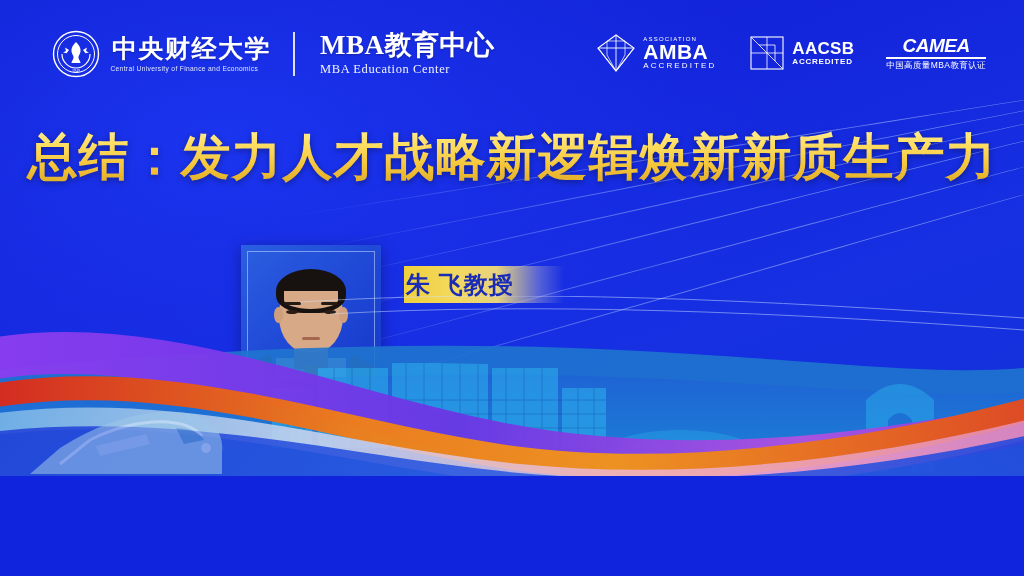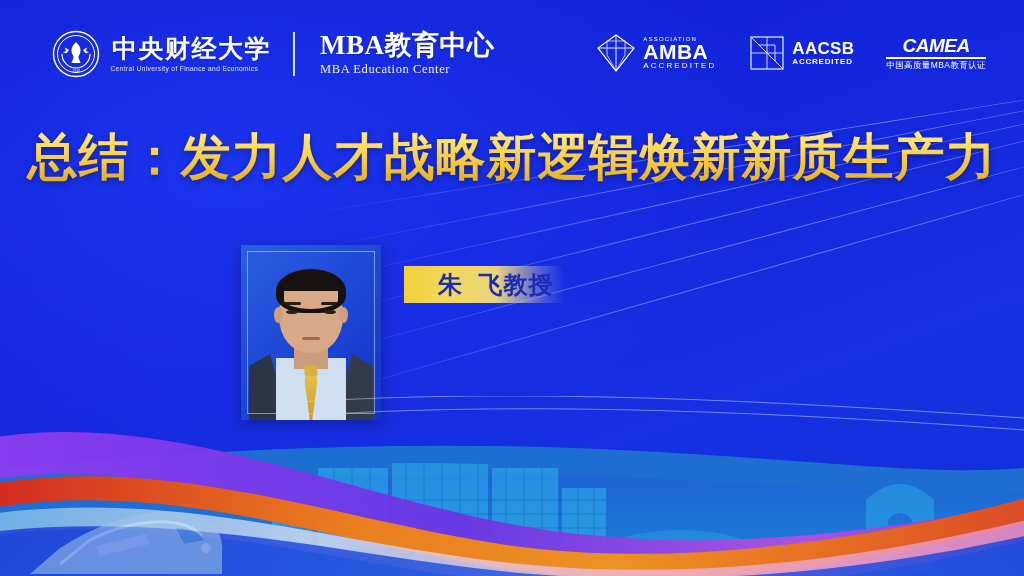--- a/index.html
+++ b/index.html
@@ -4,21 +4,21 @@
 <style>
   * { margin:0; padding:0; box-sizing:border-box; }
   html,body { width:1024px; height:576px; overflow:hidden; }
   body {
     font-family:"Liberation Sans","DejaVu Sans",sans-serif;
     background:#1024dd;
     position:relative;
   }
   .slide {
     position:absolute; inset:0;
-    width:1024px; height:576px;
+    width:1024px; height:476px;
     overflow:hidden;
     background:
       radial-gradient(ellipse 900px 520px at 22% 30%, #1b34ee 0%, rgba(27,52,238,0) 62%),
       linear-gradient(160deg,#0f1fd0 0%,#1426dc 40%,#1630e2 70%,#1330d8 100%);
   }
   
   .swoosh { position:absolute; right:-60px; top:180px; width:820px; height:330px;
             pointer-events:none; opacity:.55; }
   .swoosh-l { position:absolute; left:0; right:0; height:1px;
               background:linear-gradient(90deg,rgba(255,255,255,0) 0%,rgba(190,215,255,.75) 45%,rgba(210,230,255,.9) 100%);
@@ -102,23 +102,23 @@
              clip-path:polygon(22% 0,78% 0,100% 16%,60% 100%,40% 100%,0 16%); }
   .ph-knot { position:absolute; left:50%; top:120px; transform:translateX(-50%);
              width:13px; height:11px; background:#d7b040; border-radius:2px; }
   
   .nameplate {
     position:absolute; left:404px; top:266px; width:160px; height:37px;
     background:linear-gradient(90deg,#f0d03c 0%,#f3d85c 30%,#e8d37e 58%,rgba(210,200,190,.35) 84%,rgba(180,190,230,0) 100%);
     display:flex; align-items:center;
   }
   .nameplate .nm {
-    font-family:Liberation Mono, monospace;
-    font-weight:bold; font-size:24px; color:#1a2bb5; padding-left:14px;
-    letter-spacing:1px; white-space:nowrap;margin-left:20px;
+    font-family:Liberation Sans, sans-serif;
+    font-weight:bold; font-size:24px; color:#1a2bb5; padding-left:2px;
+    letter-spacing:1px; white-space:nowrap;
   }
   
   .subtitle { position:absolute; left:404px; top:316px; }
   .sub-line {
     font-family:"Liberation Sans","DejaVu Sans",sans-serif;
     font-size:19.5px; color:#ffffff; letter-spacing:1.4px; line-height:35px;
     white-space:nowrap; text-shadow:0 1px 2px rgba(0,0,0,.25);
   }
   
   .bottom-art { position:absolute; left:0; right:0; bottom:0; height:180px; overflow:hidden; }

